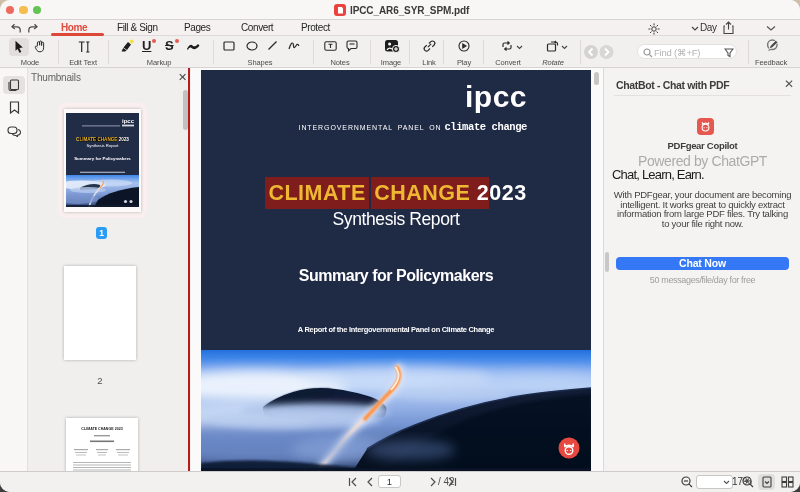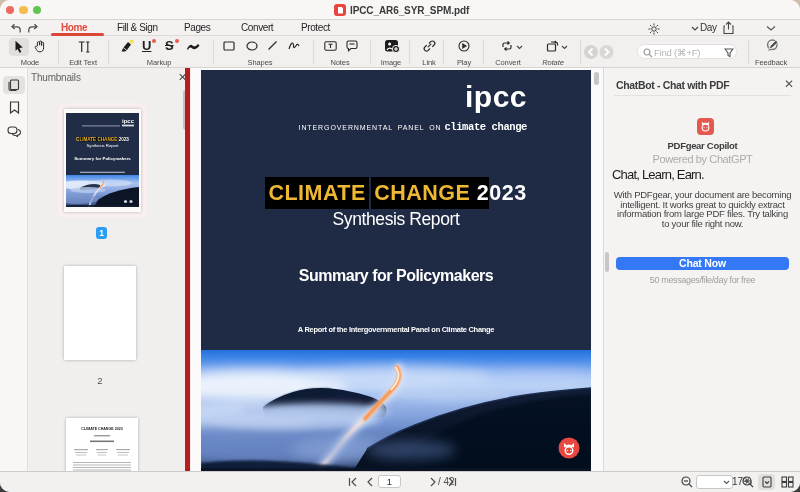--- a/index.html
+++ b/index.html
@@ -27,21 +27,21 @@
   .tlabel { position:absolute; top:21px; font-size:7.5px; letter-spacing:-0.1px; color:#4b4b4b; text-align:center; transform:translateX(-50%); white-space:nowrap; }
   .ticon { position:absolute; top:2px; }
   #find { position:absolute; left:637px; top:7px; width:100px; height:15px; background:#fff; border-radius:7.5px; border:1px solid #e4e0df; }
   #find span { position:absolute; left:16px; top:2px; font-size:9.5px; letter-spacing:-0.2px; color:#b5b3b2; }
 
   
   #rail { position:absolute; left:0; top:68px; width:28px; height:403px; background:#f9f7f6; border-right:1px solid #e3dfde; }
   #rail .sel { position:absolute; left:3px; top:8px; width:22px; height:18px; background:#e5e1e0; border-radius:4px; }
 
   
-  #thumbs { position:absolute; left:28px; top:68px; width:162px; height:403px; background:#f1efee; border-right:5px solid #b91c1c; overflow:hidden; }
+  #thumbs { position:absolute; left:28px; top:68px; width:162px; height:403px; background:#f1efee; border-right:2px solid #b91c1c; overflow:hidden; }
   #thumbs h3 { position:absolute; left:3px; top:4px; font-size:10px; letter-spacing:-0.2px; font-weight:normal; color:#636363; }
   #thumbs .x { position:absolute; left:150px; top:3px; font-size:11px; color:#444; }
   #tscroll { position:absolute; left:155px; top:22px; width:5px; height:40px; background:#c3c1c0; border-radius:3px; }
   #t1sel { position:absolute; left:30px; top:35px; width:89px; height:115px; background:#f8efee; border-radius:8px; }
   #t1 { position:absolute; left:36px; top:41px; width:77px; height:103px; background:#fdfbfa; box-shadow:0 0 3px rgba(0,0,0,.25); }
   #t1 .cover { position:absolute; left:2px; top:4px; width:73px; height:94px; background:#212c47; overflow:hidden; }
   #t1badge { position:absolute; left:68px; top:159px; width:11px; height:12px; background:#2a9cf4; border-radius:3px; color:#fff; font-size:8.5px; font-weight:bold; text-align:center; line-height:12px; }
   #t2 { position:absolute; left:36px; top:198px; width:72px; height:94px; background:#fff; box-shadow:0 0 3px rgba(0,0,0,.28); }
   #t2label { position:absolute; left:36px; top:307px; width:72px; text-align:center; font-size:9.5px; color:#4f4f4f; }
   #t3 { position:absolute; left:38px; top:350px; width:72px; height:60px; background:#fff; box-shadow:0 0 3px rgba(0,0,0,.28); }
@@ -50,36 +50,36 @@
   #viewer { position:absolute; left:191px; top:68px; width:412px; height:403px; background:#fafafa; }
   #page { position:absolute; left:10px; top:2px; width:390px; height:401px; background:#1f2a45; overflow:hidden; }
   #vscroll { position:absolute; left:403px; top:4px; width:5px; height:13px; background:#c8c6c5; border-radius:3px; }
 
   
   #ipcc { position:absolute; right:64px; top:10px; color:#fff; font-weight:bold; font-size:30px; letter-spacing:.5px; }
   #ipcc-sub { position:absolute; right:64px; top:46px; color:#fff; white-space:nowrap; }
   #ipcc-sub .a { font-size:7px; letter-spacing:0.9px; }
   #ipcc-sub .b { font-family:"Liberation Mono", monospace; font-size:10.5px; font-weight:bold; letter-spacing:-0.4px; }
   #ttl { position:absolute; left:0; top:111px; width:390px; text-align:center; font-size:21.5px; line-height:25px; font-weight:bold; letter-spacing:.5px; white-space:nowrap; }
-  #ttl .hl { background:#000000; padding:4px 3px;text-align:center; }
+  #ttl .hl { background:#7f1d1d; padding:4px 3px;text-align:center; }
   #ttl .y { color:#efb832; }
   #ttl .w { color:#fff; }
   #syn { position:absolute; left:0; top:139px; width:390px; text-align:center; color:#fff; font-size:17.5px; letter-spacing:-0.4px; }
   #spm { position:absolute; left:0; top:197px; width:390px; text-align:center; color:#fff; font-size:16px; letter-spacing:-0.5px; font-weight:bold; }
   #rep { position:absolute; left:0; top:254.5px; width:390px; text-align:center; color:#fff; font-size:7.5px; letter-spacing:-0.3px; font-weight:bold; }
   #photo { position:absolute; left:0; top:280px; width:390px; height:121px; }
 
   
   #chat { position:absolute; left:603px; top:68px; width:197px; height:403px; background:#f5f3f2; border-left:1px solid #dcd8d7; }
   #chat h2 { position:absolute; left:12px; top:10.5px; font-size:10.5px; letter-spacing:-0.35px; font-weight:bold; color:#3c3c3c; }
   #chat .x { position:absolute; left:180px; top:9px; font-size:12px; color:#555; }
   #chat .hr { position:absolute; left:10px; top:27px; width:177px; height:1px; background:#e3e0df; }
   #bot { position:absolute; left:93px; top:50px; width:17px; height:17px; background:#e45850; border-radius:4px; }
   #cp1 { position:absolute; left:0; top:72px; width:197px; text-align:center; font-size:9.5px; letter-spacing:-0.3px; font-weight:bold; color:#3c3c3c; }
-  #cp2 { position:absolute; left:0; top:84.5px; width:197px; text-align:center; font-size:11px; letter-spacing:-0.4px; color:#ababab; }
+  #cp2 { position:absolute; left:0; top:84.5px; width:197px; text-align:center; font-size:14px; letter-spacing:-0.4px; color:#ababab; }
   #cp3 { position:absolute; left:8px; top:99px; width:197px; font-size:13px; letter-spacing:-0.8px; font-weight:normal; color:#1c1c1c; }
   #cp4 { position:absolute; left:0px; top:122px; width:197px; text-align:center; font-size:9.5px; color:#3f3f3f; line-height:9.7px; letter-spacing:-0.25px; }
   #chatbtn { position:absolute; left:12px; top:188.5px; width:173px; height:13.5px; background:#3478f6; border-radius:4px; color:#fff; font-size:10.5px; letter-spacing:-0.2px; font-weight:bold; text-align:center; line-height:13.5px; }
   #cp5 { position:absolute; left:0; top:206.5px; width:197px; text-align:center; font-size:9px; letter-spacing:-0.35px; color:#9f9d9c; }
 
   
   #status { position:absolute; left:0; top:471px; width:800px; height:21px; background:#f3f1f0; border-top:1px solid #cfcbca; }
   #pgbox { position:absolute; left:378px; top:3px; width:23px; height:13px; background:#fff; border:1px solid #c9c7c6; border-radius:3px; font-size:9.5px; color:#333; text-align:center; line-height:12px; }
   .snav { position:absolute; top:3px; font-size:10px; color:#4e4e4e;margin-left:31px; }
   #zoombox { position:absolute; left:696px; top:3px; width:37px; height:14px; background:#fff; border:1px solid #c9c7c6; border-radius:3px; }

